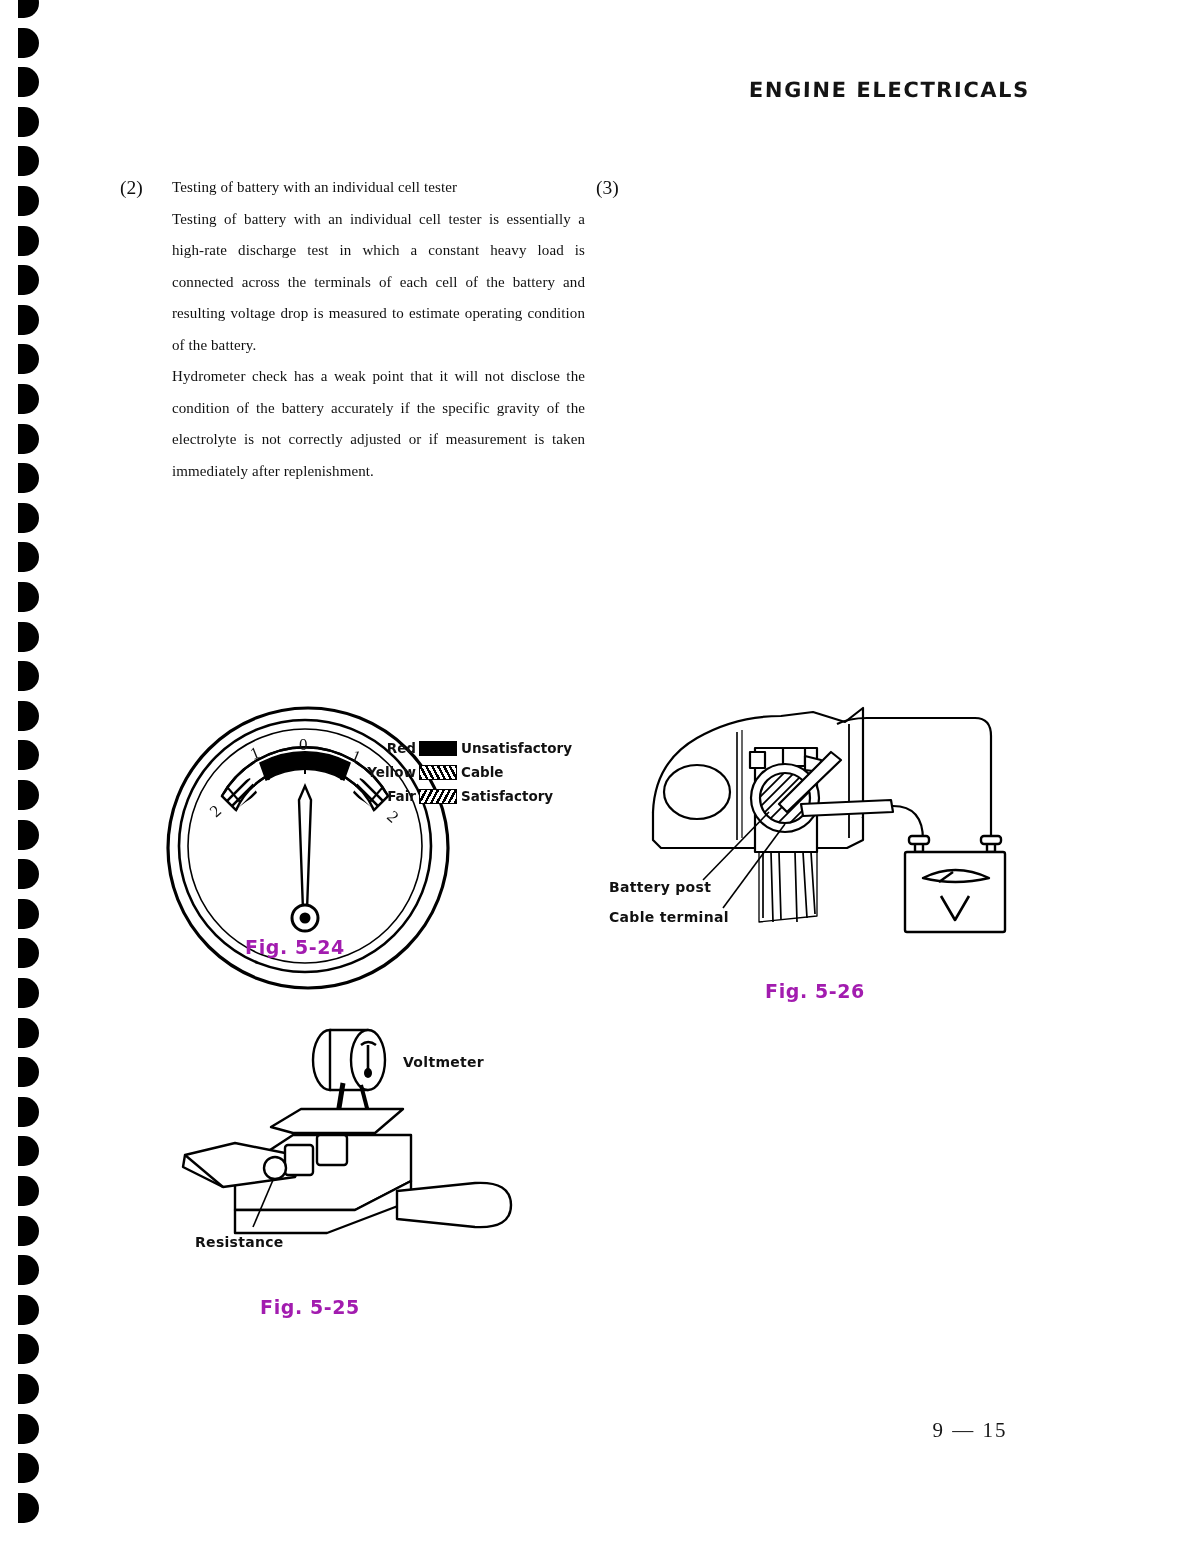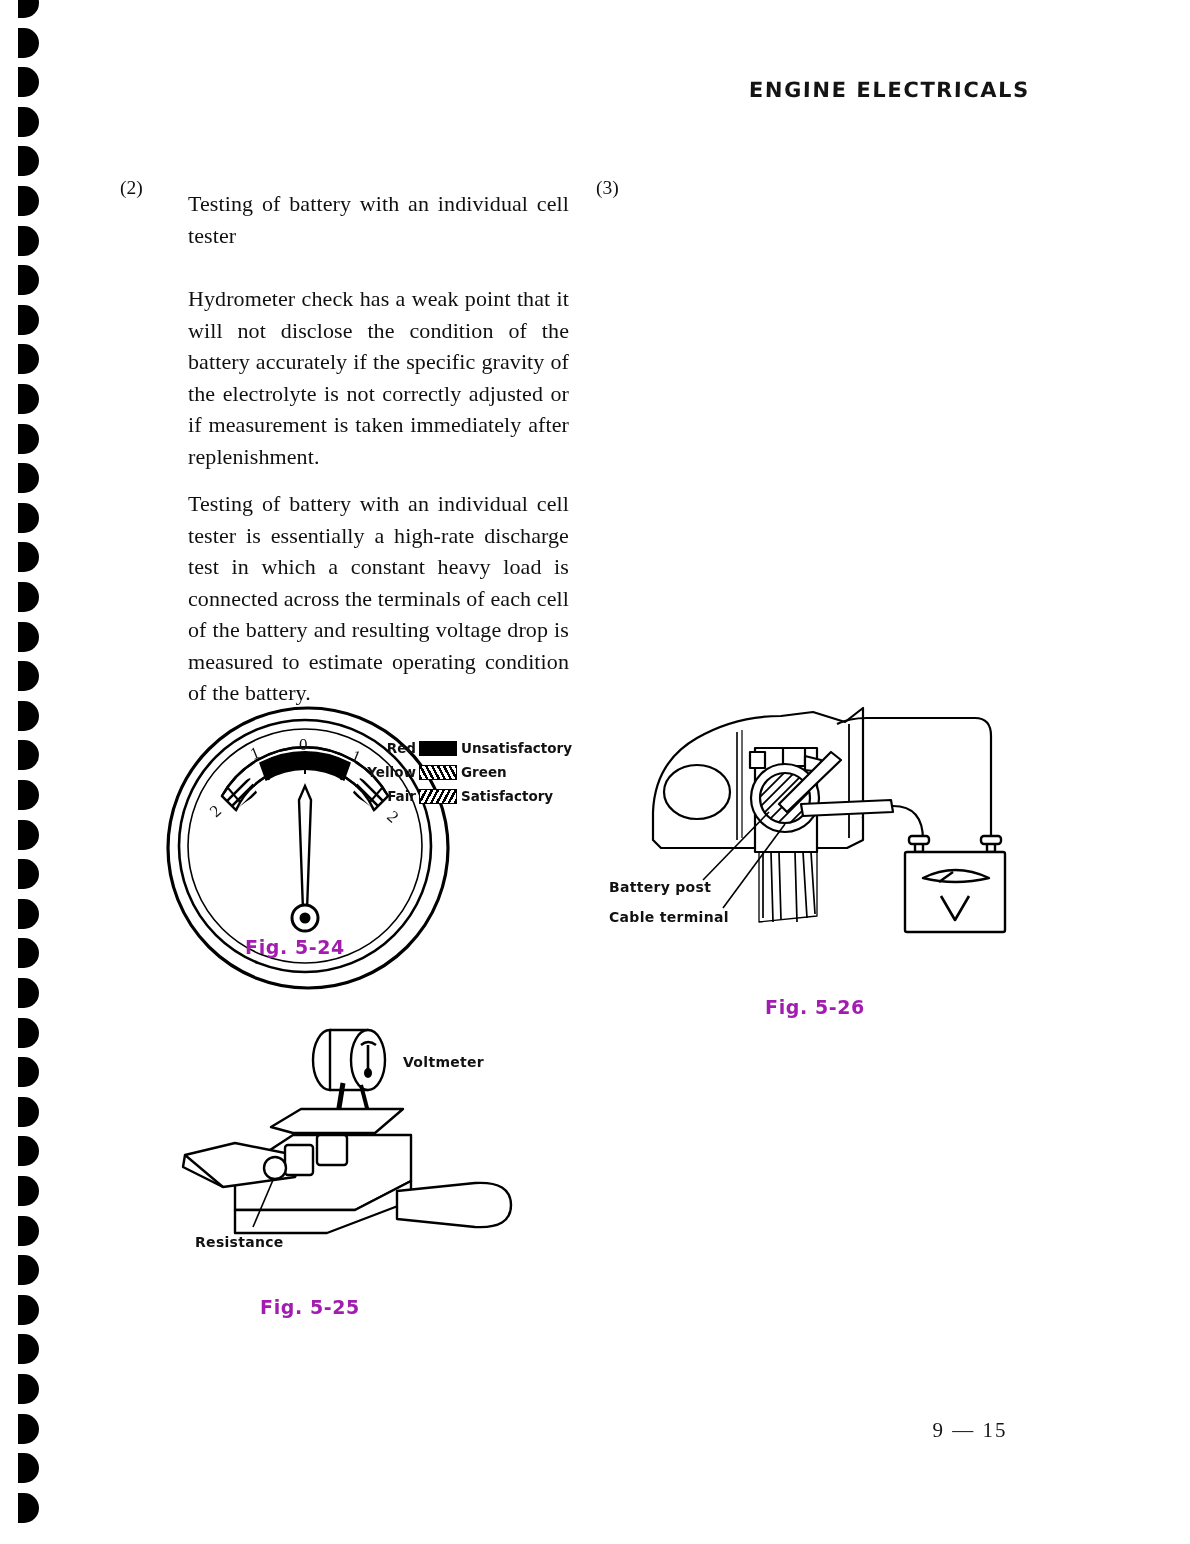--- a/index.html
+++ b/index.html
@@ -64,25 +64,25 @@
   .item-num {
     width: 52px;
     flex: 0 0 52px;
     font-size: 19.5px;
     line-height: 31.5px;
   }
   .item-body {
     flex: 1 1 auto;
   }
   .ptext {
-    font-size: 22px;
+    font-size: 15px;
     line-height: 31.5px;
     text-align: justify;
     text-justify: inter-word;
-    margin: 16px;
+    margin: 0;
     letter-spacing: 0.1px;
   }
   .ptext.lastline-left { text-align-last: left; }
   .indent-body {
     margin-left: 52px;
   }
 
   
   #fig-524 {
     position: absolute;
@@ -168,21 +168,20 @@
     top: 700px;
     width: 425px;
     height: 250px;
   }
   #fig-526-caption {
     position: absolute;
     left: 690px;
     top: 980px;
     width: 250px;
     text-align: center;
-    margin-top: 16px;
   }
 
   .fig-label {
     font-family: "DejaVu Sans", sans-serif;
     font-size: 14px;
     font-weight: 700;
     fill: #111;
     letter-spacing: 0.3px;
   }
 
@@ -246,22 +245,22 @@
 <div id="running-head">ENGINE ELECTRICALS</div>
 
 <div class="column" id="col-left">
   <div class="para-block">
     <div class="item-num">(2)</div>
     <div class="item-body">
       <p class="ptext lastline-left">Testing of battery with an individual cell tester</p>
     </div>
   </div>
   <div class="indent-body">
+    <p class="ptext lastline-left">Testing of battery with an individual cell tester is essentially a high-rate discharge test in which a constant heavy load is connected across the terminals of each cell of the battery and resulting voltage drop is measured to estimate operating condition of the battery.</p>
     <p class="ptext lastline-left">Hydrometer check has a weak point that it will not disclose the condition of the battery accurately if the specific gravity of the electrolyte is not correctly adjusted or if measurement is taken immediately after replenishment.</p>
-    <p class="ptext lastline-left">Testing of battery with an individual cell tester is essentially a high-rate discharge test in which a constant heavy load is connected across the terminals of each cell of the battery and resulting voltage drop is measured to estimate operating condition of the battery.</p>
   </div>
 </div>
 
 <div class="column" id="col-right">
   <div class="para-block">
     <div class="item-num">(3)</div>
   </div>
   <div class="indent-body">
   </div>
 </div>
@@ -344,21 +343,21 @@
 
 <div id="legend-524">
   <div class="legend-row">
     <span class="legend-color">Red</span>
     <span class="legend-swatch sw-red"></span>
     <span>Unsatisfactory</span>
   </div>
   <div class="legend-row">
     <span class="legend-color">Yellow</span>
     <span class="legend-swatch sw-yellow"></span>
-    <span>Green</span>
+    <span>Cable</span>
   </div>
   <div class="legend-row">
     <span class="legend-color">Fair</span>
     <span class="legend-swatch sw-green"></span>
     <span>Satisfactory</span>
   </div>
 </div>
 
 <div id="fig-524-caption">
   <span class="fig-caption">Fig. 5-24</span>

